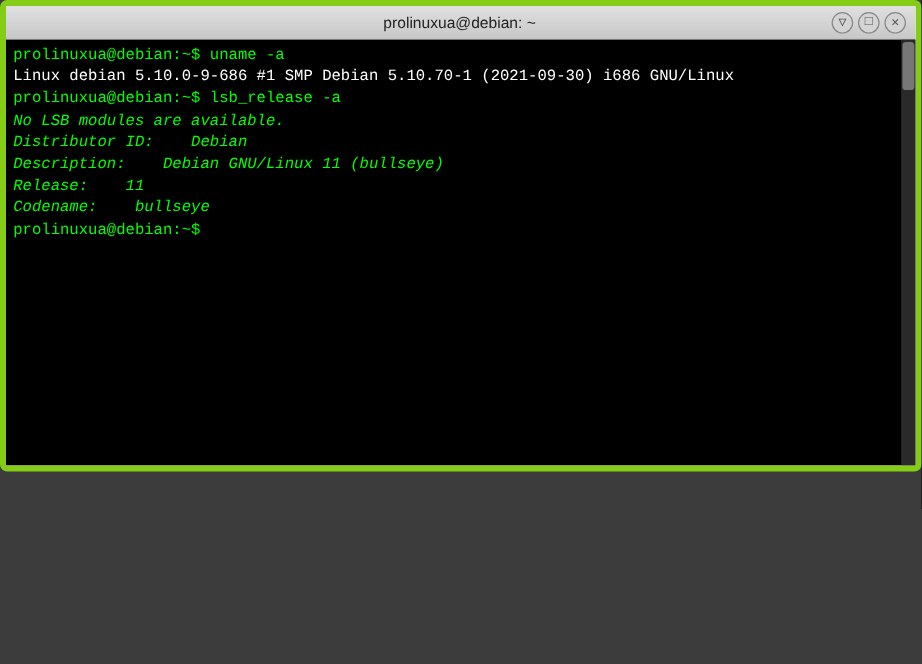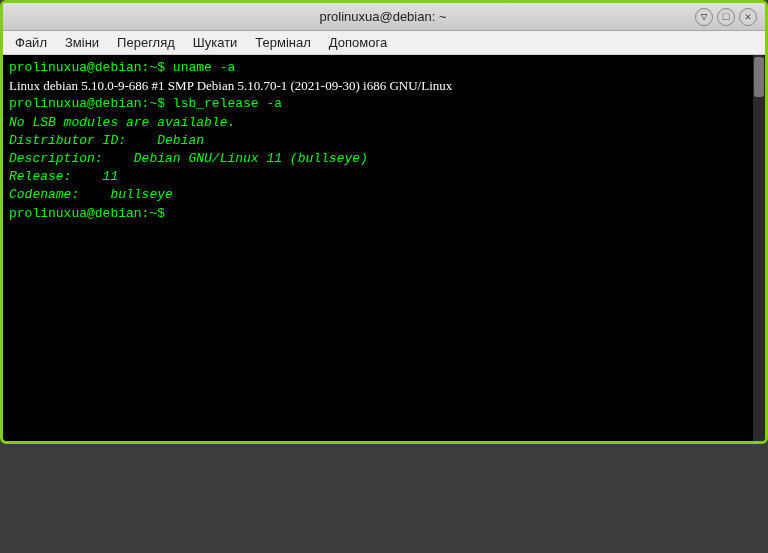--- a/index.html
+++ b/index.html
@@ -11,22 +11,22 @@
     body {
       width: 768px;
       height: 553px;
       background: #3c3c3c;
       font-family: 'Courier New', Courier, monospace;
       overflow: hidden;
     }
 
     .window {
       width: 768px;
-      height: 444px;
-      border: 3px solid #84cc16;
+      height: 393px;
+      border: 5px solid #84cc16;
       border-radius: 6px;
       overflow: hidden;
       display: flex;
       flex-direction: column;
       background: #ffffff;
     }
 
     .titlebar {
       background: linear-gradient(to bottom, #e0e0e0, #c8c8c8);
       height: 28px;
@@ -105,21 +105,20 @@
     .prompt {
       color: #00ff00;
     }
 
     .command {
       color: #00ff00;
     }
 
     .output-white {
       color: #ffffff;
-      font-family: Liberation Serif, serif;
     }
 
     .output-green {
       color: #00ff00;
       font-style: italic;
     }
 
     .scrollbar-area {
       position: absolute;
       right: 0;
@@ -145,28 +144,20 @@
   <div class="titlebar">
     <div style="width:60px;"></div>
     <span class="titlebar-title">prolinuxua@debian: ~</span>
     <div class="titlebar-buttons">
       <div class="titlebar-btn">▽</div>
       <div class="titlebar-btn">□</div>
       <div class="titlebar-btn">✕</div>
     </div>
   </div>
 
-  <div class="menubar">
-    <span class="menu-item">Файл</span>
-    <span class="menu-item">Зміни</span>
-    <span class="menu-item">Перегляд</span>
-    <span class="menu-item">Шукати</span>
-    <span class="menu-item">Термінал</span>
-    <span class="menu-item">Допомога</span>
-  </div>
 
   <div class="terminal-body">
     <div class="terminal-content"><div><span class="prompt">prolinuxua@debian:~$ </span><span class="command">uname -a</span></div><div class="output-white">Linux debian 5.10.0-9-686 #1 SMP Debian 5.10.70-1 (2021-09-30) i686 GNU/Linux</div><div><span class="prompt">prolinuxua@debian:~$ </span><span class="command">lsb_release -a</span></div><div class="output-green">No LSB modules are available.</div><div class="output-green">Distributor ID:    Debian</div><div class="output-green">Description:    Debian GNU/Linux 11 (bullseye)</div><div class="output-green">Release:    11</div><div class="output-green">Codename:    bullseye</div><div><span class="prompt">prolinuxua@debian:~$ </span></div></div>
     <div class="scrollbar-area">
       <div class="scrollbar-thumb"></div>
     </div>
   </div>
 </div>
 
 </body></html>

